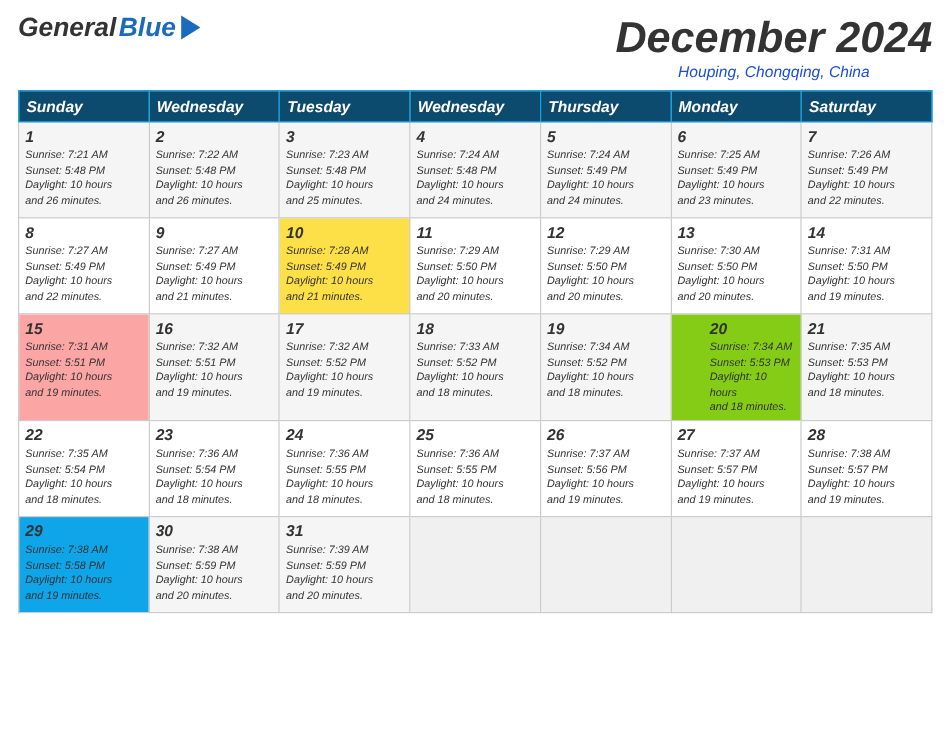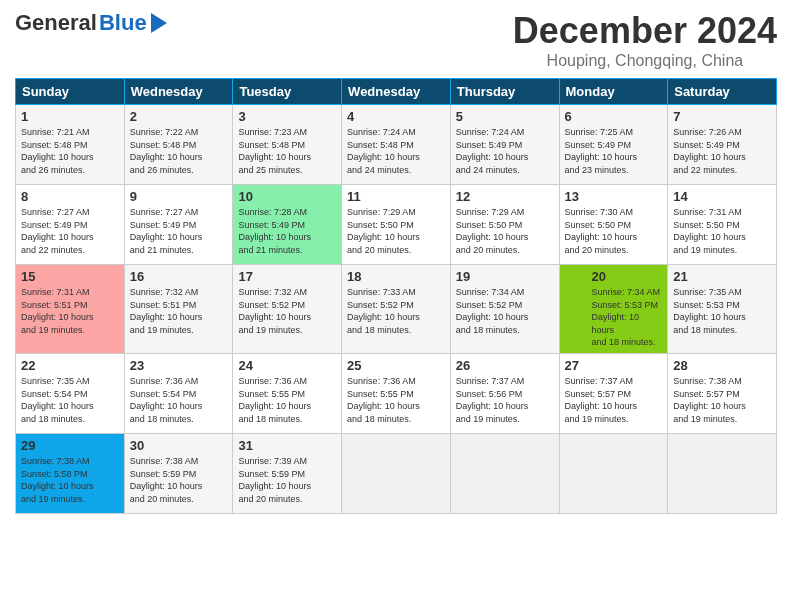--- a/index.html
+++ b/index.html
@@ -7,20 +7,21 @@
       width: 792px;
       height: 612px;
       font-family: Arial, sans-serif;
       background: #fff;
       overflow: hidden;
     }
     .container {
       width: 792px;
       height: 612px;
       padding: 10px 15px 10px 15px;
+      font-style: italic;
     }
     .header {
       display: flex;
       justify-content: space-between;
       align-items: flex-start;
       margin-bottom: 8px;
     }
     .logo {
       display: flex;
       flex-direction: column;
@@ -51,22 +52,22 @@
     }
     .title-section {
       text-align: center;
     }
     .month-title {
       font-size: 36px;
       font-weight: bold;
       color: #333;
     }
     .subtitle {
-      font-size: 16px;
-      color: #737373;
+      font-size: 13px;
+      color: #1d4ed8;
     }
     .calendar {
       width: 100%;
       border-collapse: collapse;
       font-size: 10px;
     }
     .calendar th {
       background-color: #0c4a6e;
       color: white;
       text-align: left;
@@ -168,21 +169,21 @@
         </tr>
         <tr>
           <td style="background-color: rgb(255, 255, 255);">
             <span class="day-number">8</span>
             <div class="day-info">Sunrise: 7:27 AM<br>Sunset: 5:49 PM<br>Daylight: 10 hours<br>and 22 minutes.</div>
           </td>
           <td style="background-color: rgb(255, 255, 255);">
             <span class="day-number">9</span>
             <div class="day-info">Sunrise: 7:27 AM<br>Sunset: 5:49 PM<br>Daylight: 10 hours<br>and 21 minutes.</div>
           </td>
-          <td style="background-color: #86efac;">
+          <td style="background-color: #fde047;">
             <span class="day-number">10</span>
             <div class="day-info">Sunrise: 7:28 AM<br>Sunset: 5:49 PM<br>Daylight: 10 hours<br>and 21 minutes.</div>
           </td>
           <td style="background-color: rgb(255, 255, 255);">
             <span class="day-number">11</span>
             <div class="day-info">Sunrise: 7:29 AM<br>Sunset: 5:50 PM<br>Daylight: 10 hours<br>and 20 minutes.</div>
           </td>
           <td style="background-color: rgb(255, 255, 255);">
             <span class="day-number">12</span>
             <div class="day-info">Sunrise: 7:29 AM<br>Sunset: 5:50 PM<br>Daylight: 10 hours<br>and 20 minutes.</div>

